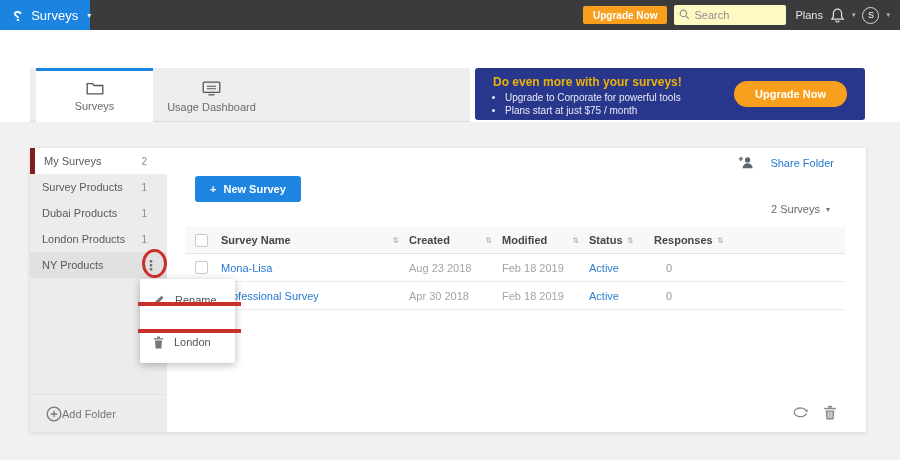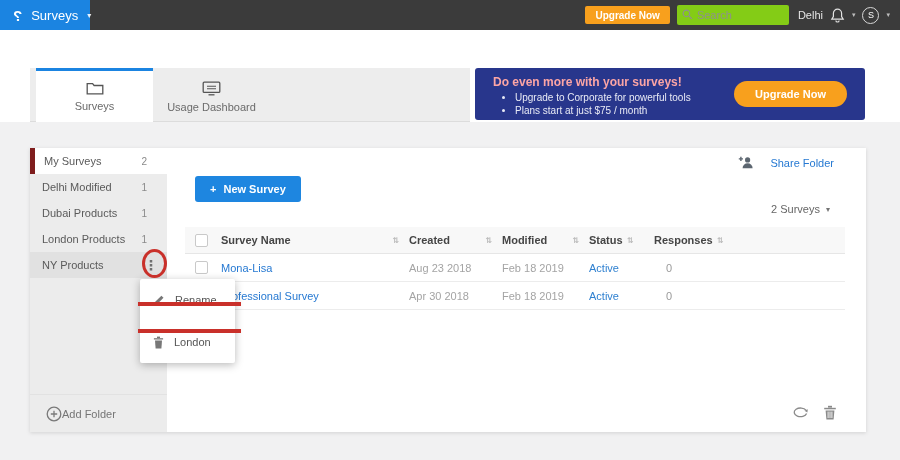--- a/index.html
+++ b/index.html
@@ -9,21 +9,21 @@
   
   .topbar { position:absolute; left:0; top:0; width:900px; height:30px; background:#3b3b3b; z-index:10; }
   .logo-area { position:absolute; left:0; top:0; width:90px; height:30px; background:#1b84e1;
     display:flex; align-items:center; padding-left:13px; gap:9px; cursor:pointer; }
   .logo-glyph { color:#fff; font-weight:700; font-size:15px; transform:scaleX(-1); display:inline-block; }
   .app-title { color:#fff; font-size:13px; }
   .caret { color:#fff; font-size:8px; opacity:.9; }
   .topbar-right { position:absolute; right:10px; top:0; height:30px; display:flex; align-items:center; gap:7px; }
   .upgrade-top { background:#f8a01d; color:#fff; border:none; border-radius:2px; height:18px;
     font-size:10px; font-weight:700; padding:0 10px; cursor:pointer; font-family:inherit; }
-  .search-box { position:relative; width:112px; height:20px; background:#84cc16; border-radius:2px; }
+  .search-box { position:relative; width:112px; height:20px; background:#fef9c3; border-radius:2px; }
   .search-box svg { position:absolute; left:5px; top:4px; }
   .search-box input { position:absolute; left:20px; top:0; width:88px; height:20px; border:none; outline:none;
     font-size:11px; color:#555; background:transparent; font-family:inherit; }
   .search-box input::placeholder { color:#8f8f8f; }
   .help-link { color:#e6e6e6; font-size:11px; cursor:pointer; margin-left:2px; }
   .icon-caret-sm { color:#bdbdbd; font-size:7px; }
   .avatar { width:17px; height:17px; border:1.4px solid #d8d8d8; border-radius:50%; color:#fff;
     font-size:9px; display:flex; align-items:center; justify-content:center; cursor:pointer; }
 
   
@@ -32,23 +32,23 @@
   
   .tabstrip { position:absolute; left:30px; top:68px; width:440px; height:54px; background:#ededed;
     border-bottom:1px solid #dcdcdc; display:flex; padding-left:6px; }
   .tab { width:117px; height:54px; display:flex; flex-direction:column; align-items:center;
     justify-content:center; gap:5px; cursor:pointer; color:#6b6b6b; font-size:11px; border-top:3px solid transparent; }
   .tab.active { background:#ffffff; border-top:3px solid #1b84e1; }
   .tab svg { display:block; }
 
   
   .banner { position:absolute; left:475px; top:68px; width:390px; height:52px; background:#28368c; border-radius:3px; }
-  .banner-title { position:absolute; left:18px; top:7px; color:#fca5a5; font-size:12px; font-weight:700; }
+  .banner-title { position:absolute; left:18px; top:7px; color:#eab308; font-size:12px; font-weight:700; }
   .banner-bullets { position:absolute; left:30px; top:23px; color:#e8eaf5; font-size:10px; line-height:13px; }
-  .banner-bullets li { margin-left:10px; }
+  .banner-bullets li { }
   .banner-cta { position:absolute; right:18px; top:13px; height:26px; border:none; border-radius:13px;
     background:#f8a01d; color:#fff; font-size:11px; font-weight:700; padding:0 21px; cursor:pointer; font-family:inherit; }
 
   
   .card { position:absolute; left:30px; top:148px; width:836px; height:284px; background:#fff;
     box-shadow:0 1px 4px rgba(0,0,0,.13); }
 
   
   .sidebar { position:absolute; left:0; top:0; width:137px; height:284px; background:#ececec; }
   .folder-item { position:relative; height:26px; display:flex; align-items:center; padding-left:12px;
@@ -113,21 +113,21 @@
   </div>
   <div class="topbar-right">
     <button class="upgrade-top">Upgrade Now</button>
     <div class="search-box">
       <svg width="11" height="11" viewBox="0 0 12 12">
         <circle cx="4.8" cy="4.8" r="3.5" fill="none" stroke="#8f8f8f" stroke-width="1.3"></circle>
         <line x1="7.5" y1="7.5" x2="10.8" y2="10.8" stroke="#8f8f8f" stroke-width="1.3"></line>
       </svg>
       <input placeholder="Search" style="">
     </div>
-    <span class="help-link">Delhi</span>
+    <span class="help-link">Plans</span>
     <svg width="15" height="16" viewBox="0 0 15 16">
       <path d="M7.5 2.2 a4.1 4.1 0 0 1 4.1 4.1 v3.2 l1.6 2.6 H1.8 l1.6-2.6 V6.3 a4.1 4.1 0 0 1 4.1-4.1 z" fill="none" stroke="#e2e2e2" stroke-width="1.2"></path>
       <path d="M5.9 13.4 a1.6 1.6 0 0 0 3.2 0" fill="none" stroke="#e2e2e2" stroke-width="1.2"></path>
     </svg>
     <span class="icon-caret-sm">▾</span>
     <span class="avatar">S</span>
     <span class="icon-caret-sm">▾</span>
   </div>
 </div>
 
@@ -160,21 +160,21 @@
 </div>
 
 <div class="card">
 
   <div class="sidebar">
     <div class="folder-item active">
       <span>My Surveys</span>
       <span class="folder-count">2</span>
     </div>
     <div class="folder-item">
-      <span>Delhi Modified</span>
+      <span>Survey Products</span>
       <span class="folder-count">1</span>
     </div>
     <div class="folder-item">
       <span>Dubai Products</span>
       <span class="folder-count">1</span>
     </div>
     <div class="folder-item">
       <span>London Products</span>
       <span class="folder-count">1</span>
     </div>

